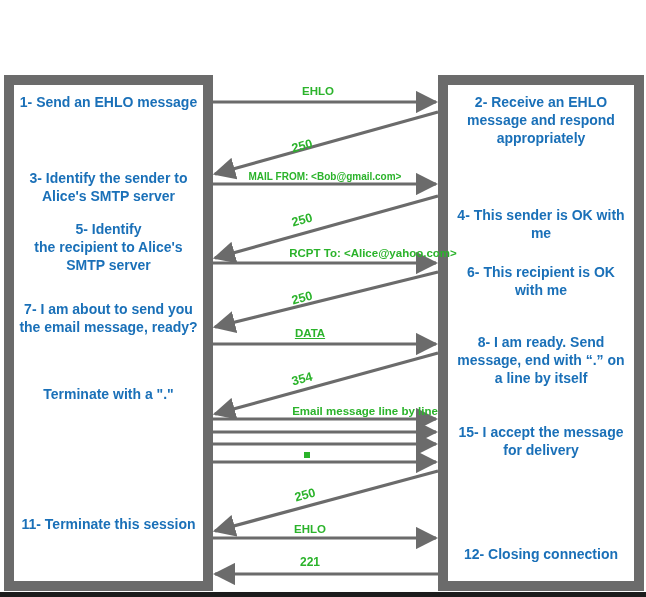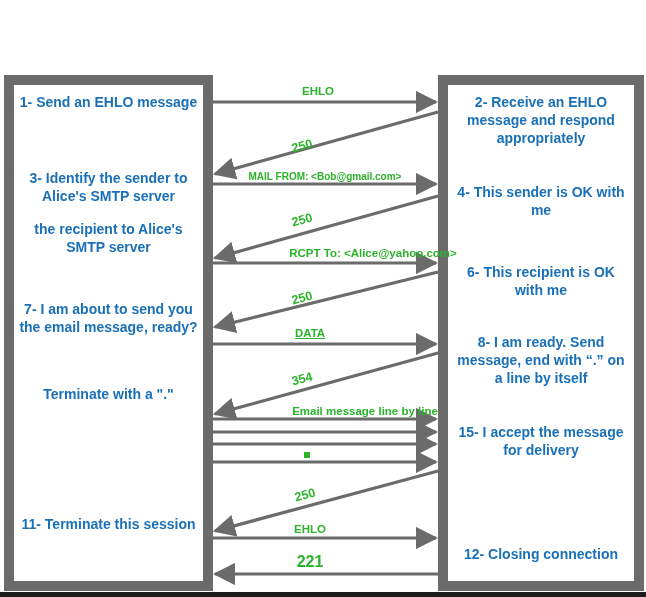--- a/index.html
+++ b/index.html
@@ -90,38 +90,39 @@
   </div>
 
   <div class="col-left">
       <div class="step" style="top: 8px;">
         <div>1- Send an EHLO message</div>
       </div>
       <div class="step" style="top: 84px;">
         <div>3- Identify the sender to Alice's SMTP server</div>
       </div>
       <div class="step" style="top: 135px;">
+        <div>5- Identify</div>
         <div>the recipient to Alice's SMTP server</div>
       </div>
       <div class="step" style="top: 215px;">
         <div>7- I am about to send you the email message, ready?</div>
       </div>
       <div class="step" style="top: 300px;">
         <div>Terminate with a "."</div>
       </div>
       <div class="step" style="top: 430px;">
         <div>11- Terminate this session</div>
       </div>
     </div>
 
   <div class="col-right">
       <div class="step" style="top: 8px;">
         <div>2- Receive an EHLO message and respond appropriately</div>
       </div>
-      <div class="step" style="top: 98px;">
+      <div class="step" style="top: 121px;">
         <div>4- This sender is OK with me</div>
       </div>
       <div class="step" style="top: 178px;">
         <div>6- This recipient is OK with me</div>
       </div>
       <div class="step" style="top: 248px;">
         <div>8-  I am ready. Send message, end with “.” on a line by itself</div>
       </div>
       <div class="step" style="top: 338px;">
         <div>15-  I accept the message for delivery</div>
@@ -161,18 +162,18 @@
       <div class="alabel" style="left: 302px; top: 146px; font-size: 12.5px; transform: translate(-50%, -50%) rotate(-15deg);">250</div>
       <div class="alabel" style="left: 325px; top: 176px; font-size: 10px;">MAIL FROM: &lt;Bob@gmail.com&gt;</div>
       <div class="alabel" style="left: 302px; top: 220px; font-size: 12.5px; transform: translate(-50%, -50%) rotate(-15deg);">250</div>
       <div class="alabel" style="left: 325px; top: 253px; font-size: 11.5px; margin-left: 48px;">RCPT To: &lt;Alice@yahoo.com&gt;</div>
       <div class="alabel" style="left: 302px; top: 298px; font-size: 12.5px; transform: translate(-50%, -50%) rotate(-15deg);">250</div>
       <div class="alabel" style="left: 310px; top: 333px; font-size: 11.5px; text-decoration: underline;">DATA</div>
       <div class="alabel" style="left: 302px; top: 379px; font-size: 12.5px; transform: translate(-50%, -50%) rotate(-15deg);">354</div>
       <div class="alabel" style="left: 321px; top: 411px; font-size: 11.5px; margin-left: 44px;">Email message line by line</div>
       <div class="alabel" style="left: 305px; top: 495px; font-size: 12.5px; transform: translate(-50%, -50%) rotate(-15deg);">250</div>
       <div class="alabel" style="left: 310px; top: 529px; font-size: 11.5px;">EHLO</div>
-      <div class="alabel" style="left: 310px; top: 562px; font-size: 16px;">221</div>
+      <div class="alabel" style="left: 310px; top: 562px; font-size: 12px;">221</div>
       <div class="dot-marker" style="left: 307px; top: 455px;"></div>
     </div>
 
   <div class="bottom-rule"></div>
 </div>
 
 </body></html>

